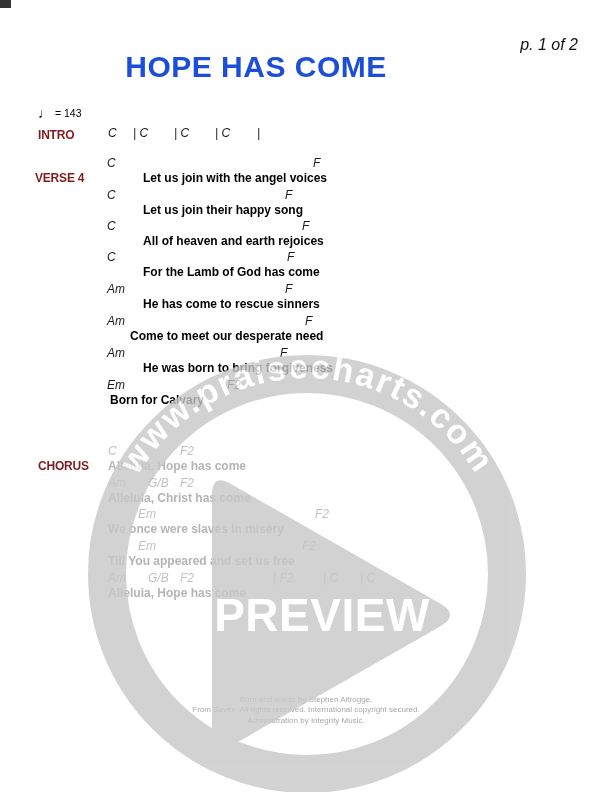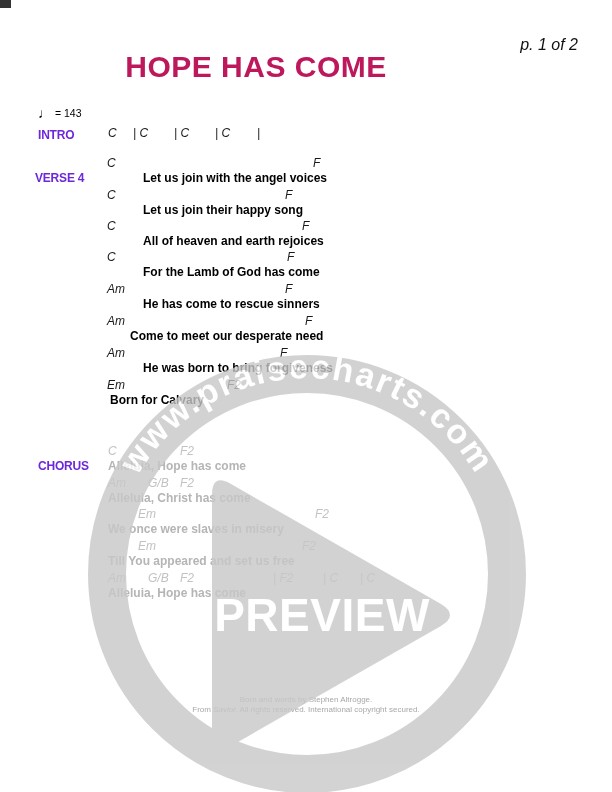--- a/index.html
+++ b/index.html
@@ -3,24 +3,24 @@
 <meta charset="utf-8">
 <style>
   html,body{margin:0;padding:0;background:#ffffff;}
   #page{
     position:relative;width:612px;height:792px;background:#fff;overflow:hidden;
     font-family:"Liberation Sans",sans-serif;color:#000;
   }
   #corner-mark{position:absolute;left:0;top:0;width:11px;height:8px;background:#333;}
   #page-number{position:absolute;top:36px;right:34px;font-style:italic;font-size:16px;color:#111;}
   #title{position:absolute;left:0;top:50px;width:512px;text-align:center;
-         font-size:30px;font-weight:bold;letter-spacing:0.5px;color:#be185d;}
+         font-size:30px;font-weight:bold;letter-spacing:0.5px;color:#1d4ed8;}
   #tempo{position:absolute;left:38px;top:105px;font-size:10.5px;color:#000;}
   #tempo .note{font-size:14px;vertical-align:-1px;}
-  .section-label{position:absolute;font-size:12px;font-weight:bold;letter-spacing:-0.2px;color:#6d28d9;}
+  .section-label{position:absolute;font-size:12px;font-weight:bold;letter-spacing:-0.2px;color:#7f1d1d;}
   .chord{position:absolute;font-size:12px;font-style:italic;color:#1a1a1a;line-height:12px;}
   .lyric{position:absolute;font-size:12px;font-weight:bold;color:#000;line-height:17px;letter-spacing:0px;}
   .muted .lyric,.lyric.muted{color:var(--muted,#b5b5b5);}
   .chord.muted{color:var(--muted-chord,#c2c2c2);}
   #footer{position:absolute;left:0;top:695px;width:612px;text-align:center;
           font-size:8px;line-height:10.4px;color:var(--footer,#a8a8a8);}
   #footer .it{font-style:italic;}
   #watermark{position:absolute;left:0;top:0;width:612px;height:792px;pointer-events:none;}
 </style>
 </head>
@@ -87,20 +87,21 @@
       <div class="chord muted" style="left: 180px; top: 572px; position: absolute; white-space: pre;">F2</div>
       <div class="chord muted" style="left: 273px; top: 572px; position: absolute; white-space: pre;">| F2</div>
       <div class="chord muted" style="left: 323px; top: 572px; position: absolute; white-space: pre;">| C</div>
       <div class="chord muted" style="left: 360px; top: 572px; position: absolute; white-space: pre;">| C</div>
       <div class="lyric muted" style="left: 108px; top: 585px; position: absolute; white-space: pre;">Alleluia, Hope has come</div>
     </div>
 
   <div id="footer">
       <div><span>Born and words by Stephen Altrogge.</span></div>
       <div><span>From </span><span class="it">Savior.</span><span> All rights reserved. International copyright secured.</span></div>
+      <div><span>Administration by Integrity Music.</span></div>
     </div>
 
   <svg id="watermark" width="612" height="792" viewBox="0 0 612 792" xmlns="http://www.w3.org/2000/svg">
     <defs>
       <path id="wmArc" d="M 141 470 A 196 196 0 0 1 473 470"></path>
     </defs>
     <g opacity="0.8">
       <circle cx="307" cy="574" r="200" fill="none" stroke="#c8c8c8" stroke-width="38"></circle>
       <text font-family="Liberation Sans, sans-serif" font-size="34" font-weight="bold" letter-spacing="2" fill="#ffffff">
         <textPath href="#wmArc" startOffset="50%" text-anchor="middle">www.praisecharts.com</textPath>

